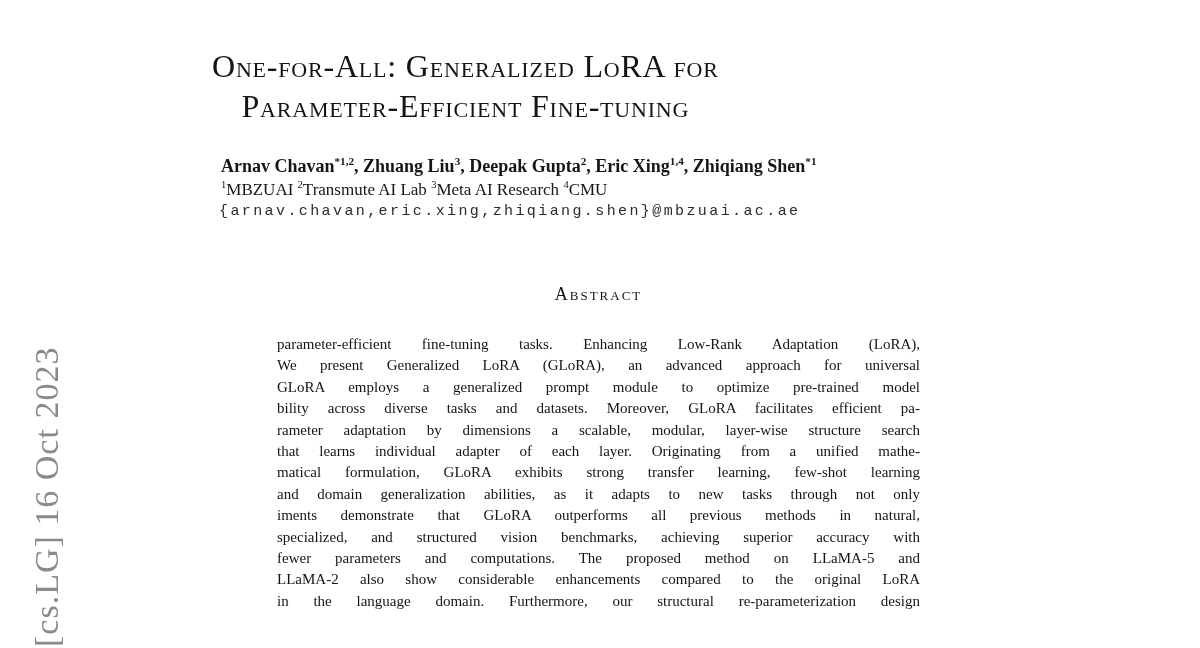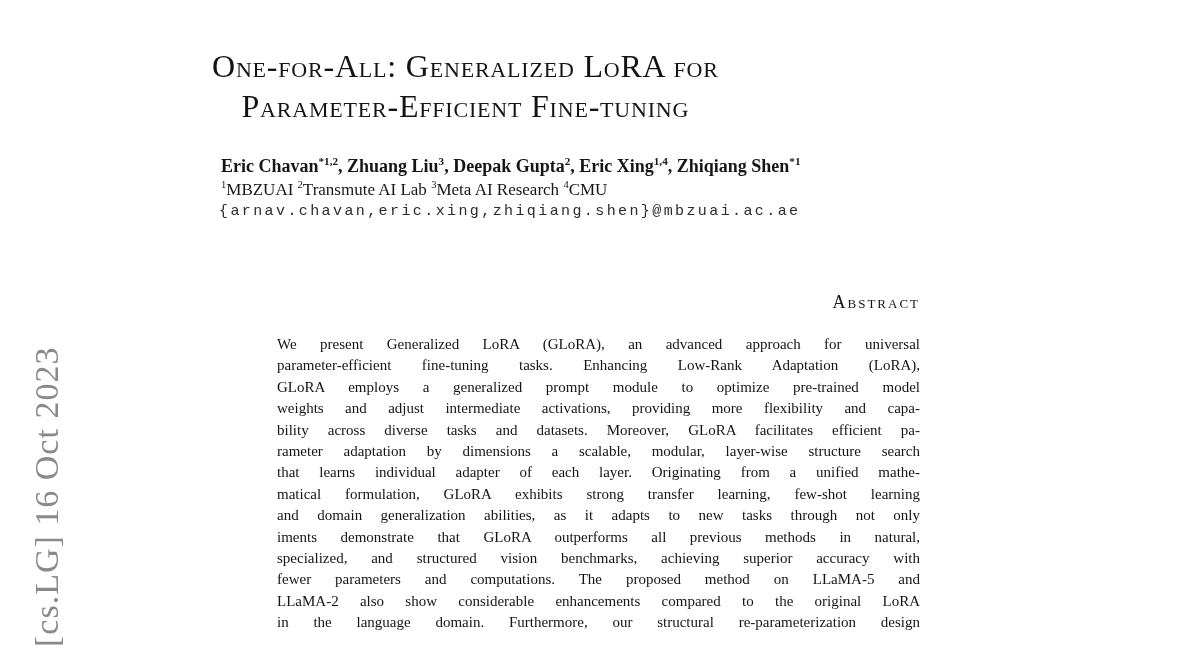--- a/index.html
+++ b/index.html
@@ -88,23 +88,23 @@
     font-size: 15px;
     line-height: 22px;
     letter-spacing: 2.4px;
     color: #2b2b2b;
     white-space: nowrap;
   }
   
   .abstract-heading {
     position: absolute;
     left: 277px;
-    top: 290px;
+    top: 282px;
     width: 643px;
-    text-align: right;
+    text-align: center;
     font-size: 18px;
     line-height: 24px;
     font-variant: small-caps;
     letter-spacing: 2px;
     color: #141414;
   }
   .abstract-body {
     position: absolute;
     left: 277px;
     top: 334px;
@@ -122,33 +122,32 @@
 <body>
 
 <div class="page">
 
   <div class="watermark-wrap">
     <span class="watermark" style="color: rgb(138, 138, 138);">[cs.LG] 16 Oct 2023</span>
   </div>
 
   <h1 class="paper-title"><span>One-for-All: Generalized LoRA for</span><br><span>Parameter-Efficient Fine-tuning</span></h1>
 
-  <div class="author-line"><span><span>Eric Chavan</span><sup>*1,2</sup><span>, </span></span><span><span>Zhuang Liu</span><sup>3</sup><span>, </span></span><span><span>Deepak Gupta</span><sup>2</sup><span>, </span></span><span><span>Eric Xing</span><sup>1,4</sup><span>, </span></span><span><span>Zhiqiang Shen</span><sup>*1</sup></span></div>
+  <div class="author-line"><span><span>Arnav Chavan</span><sup>*1,2</sup><span>, </span></span><span><span>Zhuang Liu</span><sup>3</sup><span>, </span></span><span><span>Deepak Gupta</span><sup>2</sup><span>, </span></span><span><span>Eric Xing</span><sup>1,4</sup><span>, </span></span><span><span>Zhiqiang Shen</span><sup>*1</sup></span></div>
 
   <div class="affil-line"><span><sup>1</sup>MBZUAI </span><span><sup>2</sup>Transmute AI Lab </span><span><sup>3</sup>Meta AI Research </span><span><sup>4</sup>CMU</span></div>
 
   <div class="email-line">{arnav.chavan,eric.xing,zhiqiang.shen}@mbzuai.ac.ae</div>
 
   <div class="abstract-heading">Abstract</div>
 
   <div class="abstract-body">
+      <div class="abs-line">parameter-efficient fine-tuning tasks. Enhancing Low-Rank Adaptation (LoRA),</div>
       <div class="abs-line">We present Generalized LoRA (GLoRA), an advanced approach for universal</div>
-      <div class="abs-line">parameter-efficient fine-tuning tasks. Enhancing Low-Rank Adaptation (LoRA),</div>
       <div class="abs-line">GLoRA employs a generalized prompt module to optimize pre-trained model</div>
-      <div class="abs-line">weights and adjust intermediate activations, providing more flexibility and capa-</div>
       <div class="abs-line">bility across diverse tasks and datasets. Moreover, GLoRA facilitates efficient pa-</div>
       <div class="abs-line">rameter adaptation by dimensions a scalable, modular, layer-wise structure search</div>
       <div class="abs-line">that learns individual adapter of each layer. Originating from a unified mathe-</div>
       <div class="abs-line">matical formulation, GLoRA exhibits strong transfer learning, few-shot learning</div>
       <div class="abs-line">and domain generalization abilities, as it adapts to new tasks through not only</div>
       <div class="abs-line">iments demonstrate that GLoRA outperforms all previous methods in natural,</div>
       <div class="abs-line">specialized, and structured vision benchmarks, achieving superior accuracy with</div>
       <div class="abs-line">fewer parameters and computations. The proposed method on LLaMA-5 and</div>
       <div class="abs-line">LLaMA-2 also show considerable enhancements compared to the original LoRA</div>
       <div class="abs-line">in the language domain. Furthermore, our structural re-parameterization design</div>

